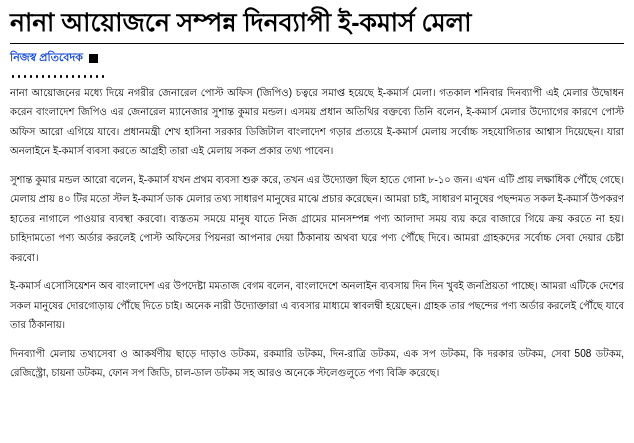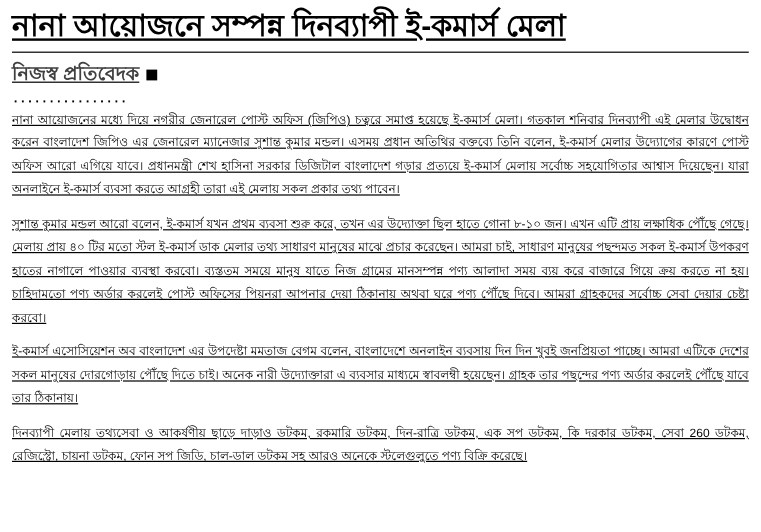--- a/index.html
+++ b/index.html
@@ -14,21 +14,20 @@
     font-family: "Liberation Serif", "DejaVu Serif", serif;
     color: #000000;
   }
   .page {
     position: relative;
     width: 634px;
     height: 443px;
     box-sizing: border-box;
     padding: 6px 10px 4px 10px;
     background: #ffffff;
-    text-decoration: underline;
   }
   .headline {
     font-family: "Liberation Sans", "DejaVu Sans", sans-serif;
     font-weight: bold;
     font-size: 25px;
     line-height: 1.15;
     letter-spacing: 0px;
     color: #000000;
     margin: 2px 0 6px 0;
     white-space: nowrap;
@@ -41,22 +40,22 @@
   }
   .byline-row {
     display: flex;
     align-items: center;
     gap: 6px;
     margin: 0 0 6px 0;
   }
   .byline {
     font-family: "Liberation Sans", "DejaVu Sans", sans-serif;
     font-weight: bold;
-    font-size: 16px;
-    color: #404040;
+    font-size: 11px;
+    color: #1d4ed8;
     text-align: right;
   }
   .byline-square {
     width: 9px;
     height: 9px;
     background: #000000;
     display: inline-block;
   }
   .dotline {
     width: 96px;
@@ -92,16 +91,16 @@
     <span class="byline">নিজস্ব প্রতিবেদক</span>
     <span class="byline-square"></span>
   </div>
 
   <div class="dotline"></div>
 
   <div class="body-text">
     <p>নানা আয়োজনের মধ্যে দিয়ে নগরীর জেনারেল পোস্ট অফিস (জিপিও) চত্বরে সমাপ্ত হয়েছে ই-কমার্স মেলা। গতকাল শনিবার দিনব্যাপী এই মেলার উদ্বোধন করেন বাংলাদেশ জিপিও এর জেনারেল ম্যানেজার সুশান্ত কুমার মন্ডল। এসময় প্রধান অতিথির বক্তব্যে তিনি বলেন, ই-কমার্স মেলার উদ্যোগের কারণে পোস্ট অফিস আরো এগিয়ে যাবে। প্রধানমন্ত্রী শেখ হাসিনা সরকার ডিজিটাল বাংলাদেশ গড়ার প্রত্যয়ে ই-কমার্স মেলায় সর্বোচ্চ সহযোগিতার আশ্বাস দিয়েছেন। যারা অনলাইনে ই-কমার্স ব্যবসা করতে আগ্রহী তারা এই মেলায় সকল প্রকার তথ্য পাবেন।</p>
     <p>সুশান্ত কুমার মন্ডল আরো বলেন, ই-কমার্স যখন প্রথম ব্যবসা শুরু করে, তখন এর উদ্যোক্তা ছিল হাতে গোনা ৮-১০ জন। এখন এটি প্রায় লক্ষাধিক পৌঁছে গেছে। মেলায় প্রায় ৪০ টির মতো স্টল ই-কমার্স ডাক মেলার তথ্য সাধারণ মানুষের মাঝে প্রচার করেছেন। আমরা চাই, সাধারণ মানুষের পছন্দমত সকল ই-কমার্স উপকরণ হাতের নাগালে পাওয়ার ব্যবস্থা করবো। ব্যস্ততম সময়ে মানুষ যাতে নিজ গ্রামের মানসম্পন্ন পণ্য আলাদা সময় ব্যয় করে বাজারে গিয়ে ক্রয় করতে না হয়। চাহিদামতো পণ্য অর্ডার করলেই পোস্ট অফিসের পিয়নরা আপনার দেয়া ঠিকানায় অথবা ঘরে পণ্য পৌঁছে দিবে। আমরা গ্রাহকদের সর্বোচ্চ সেবা দেয়ার চেষ্টা করবো।</p>
     <p>ই-কমার্স এসোসিয়েশন অব বাংলাদেশ এর উপদেষ্টা মমতাজ বেগম বলেন, বাংলাদেশে অনলাইন ব্যবসায় দিন দিন খুবই জনপ্রিয়তা পাচ্ছে। আমরা এটিকে দেশের সকল মানুষের দোরগোড়ায় পৌঁছে দিতে চাই। অনেক নারী উদ্যোক্তারা এ ব্যবসার মাধ্যমে স্বাবলম্বী হয়েছেন। গ্রাহক তার পছন্দের পণ্য অর্ডার করলেই পৌঁছে যাবে তার ঠিকানায়।</p>
-    <p>দিনব্যাপী মেলায় তথ্যসেবা ও আকর্ষণীয় ছাড়ে দাড়াও ডটকম, রকমারি ডটকম, দিন-রাত্রি ডটকম, এক সপ ডটকম, কি দরকার ডটকম, সেবা 260 ডটকম, রেজিস্ট্রো, চায়না ডটকম, ফোন সপ জিডি, চাল-ডাল ডটকম সহ আরও অনেকে স্টলেগুলুতে পণ্য বিক্রি করেছে।</p>
+    <p>দিনব্যাপী মেলায় তথ্যসেবা ও আকর্ষণীয় ছাড়ে দাড়াও ডটকম, রকমারি ডটকম, দিন-রাত্রি ডটকম, এক সপ ডটকম, কি দরকার ডটকম, সেবা 508 ডটকম, রেজিস্ট্রো, চায়না ডটকম, ফোন সপ জিডি, চাল-ডাল ডটকম সহ আরও অনেকে স্টলেগুলুতে পণ্য বিক্রি করেছে।</p>
   </div>
 
 </div>
 
 </body></html>

